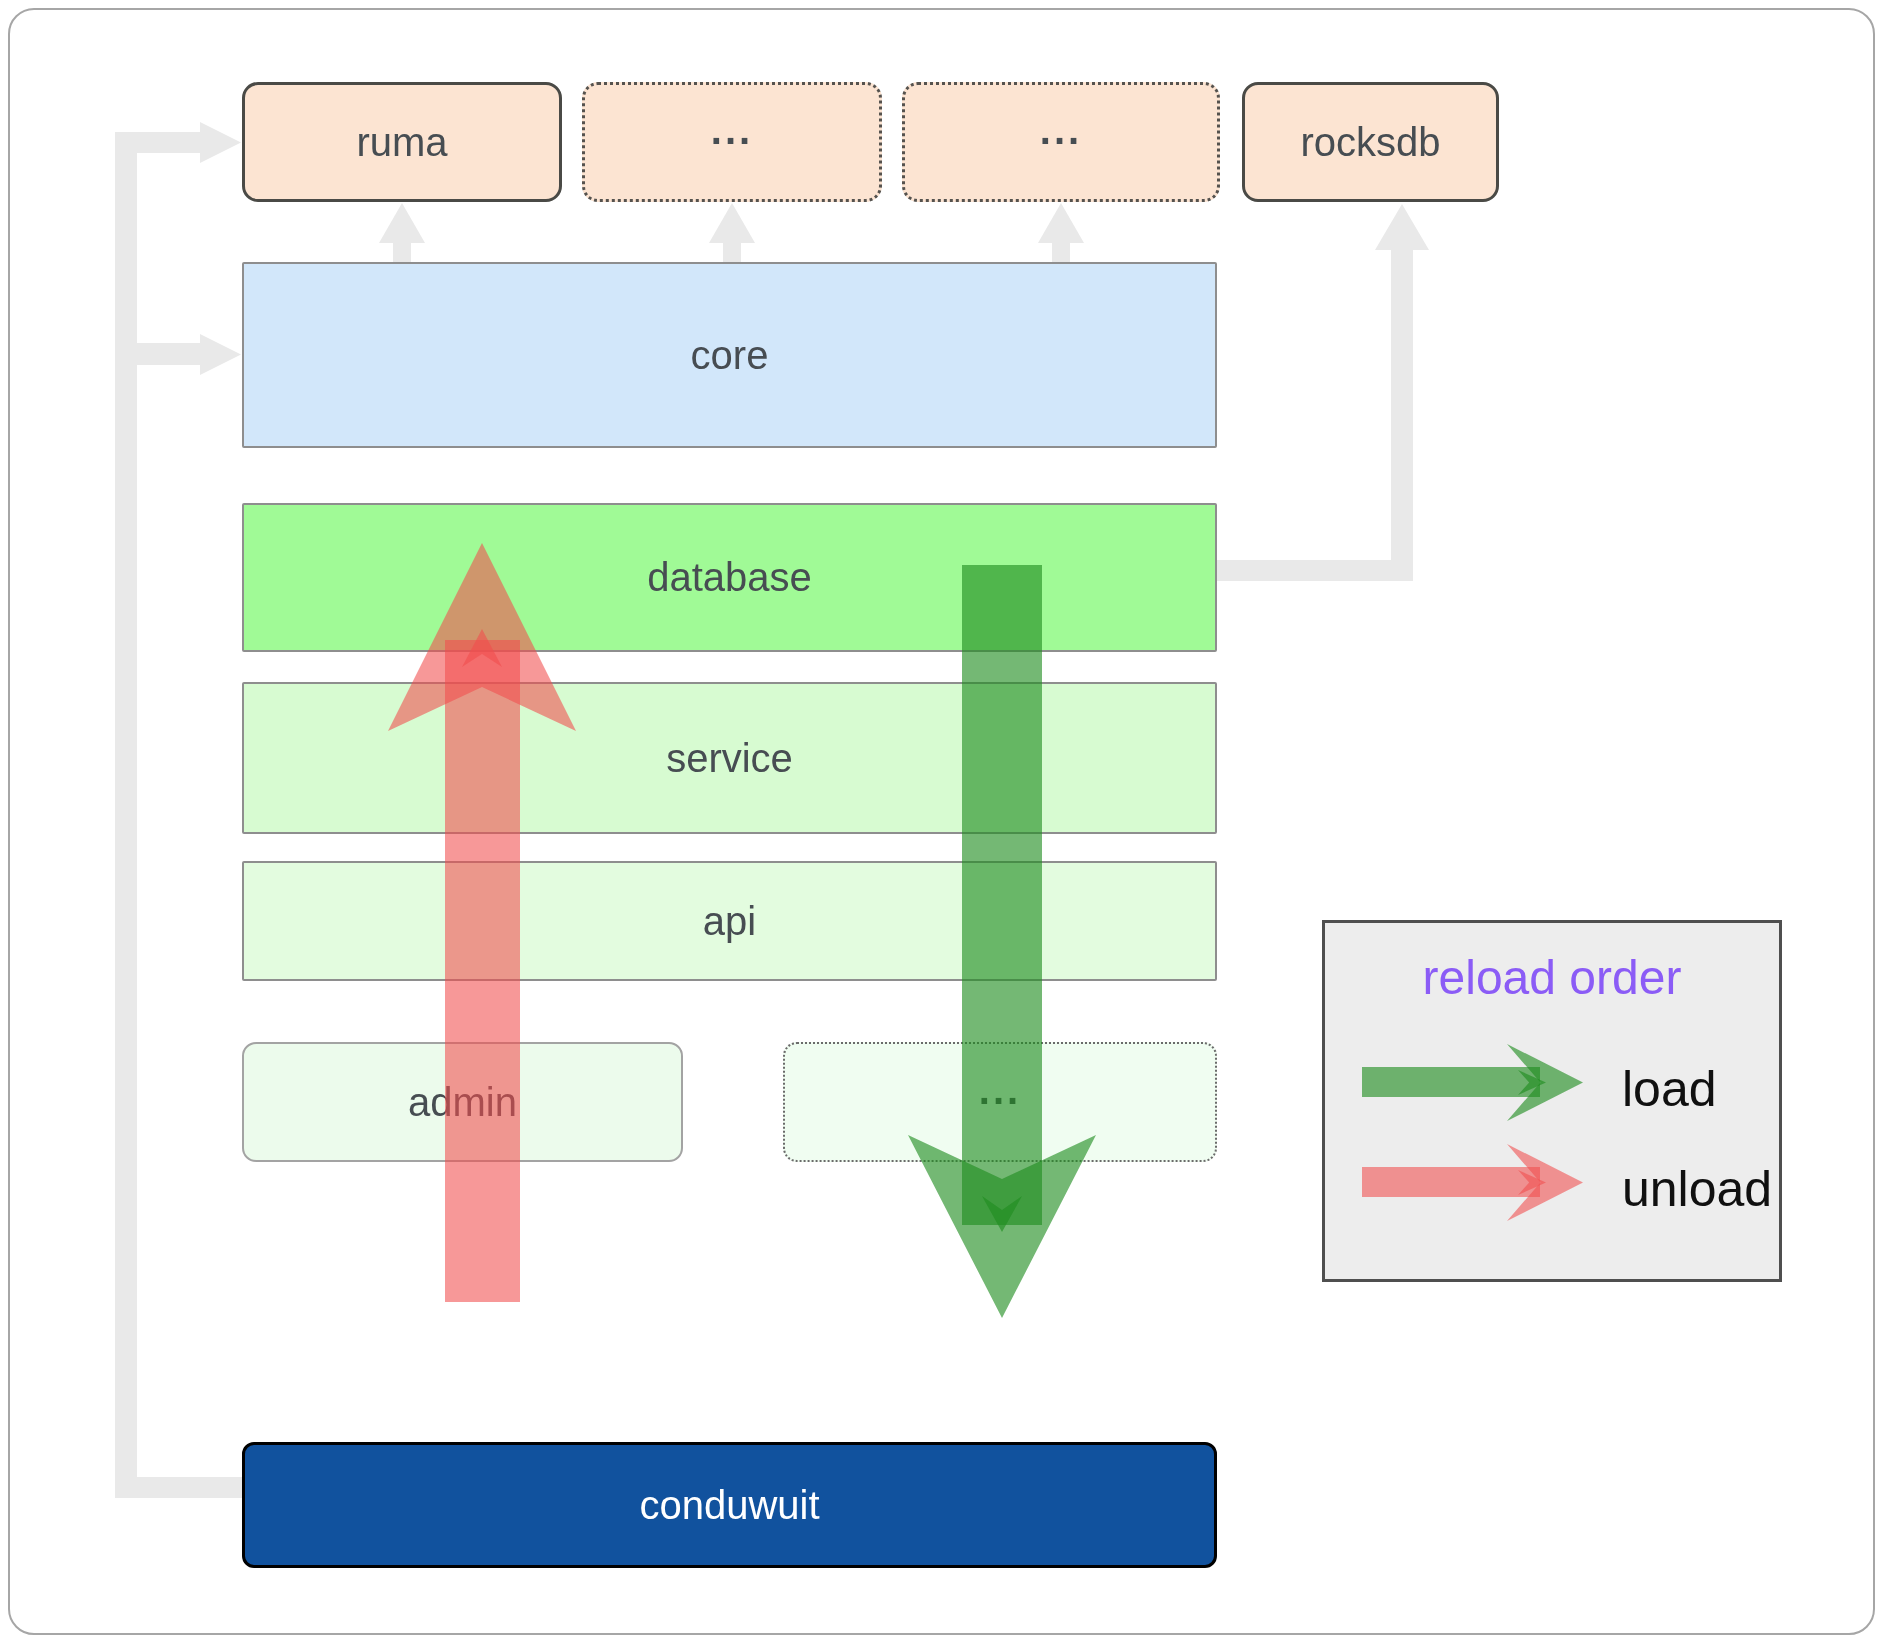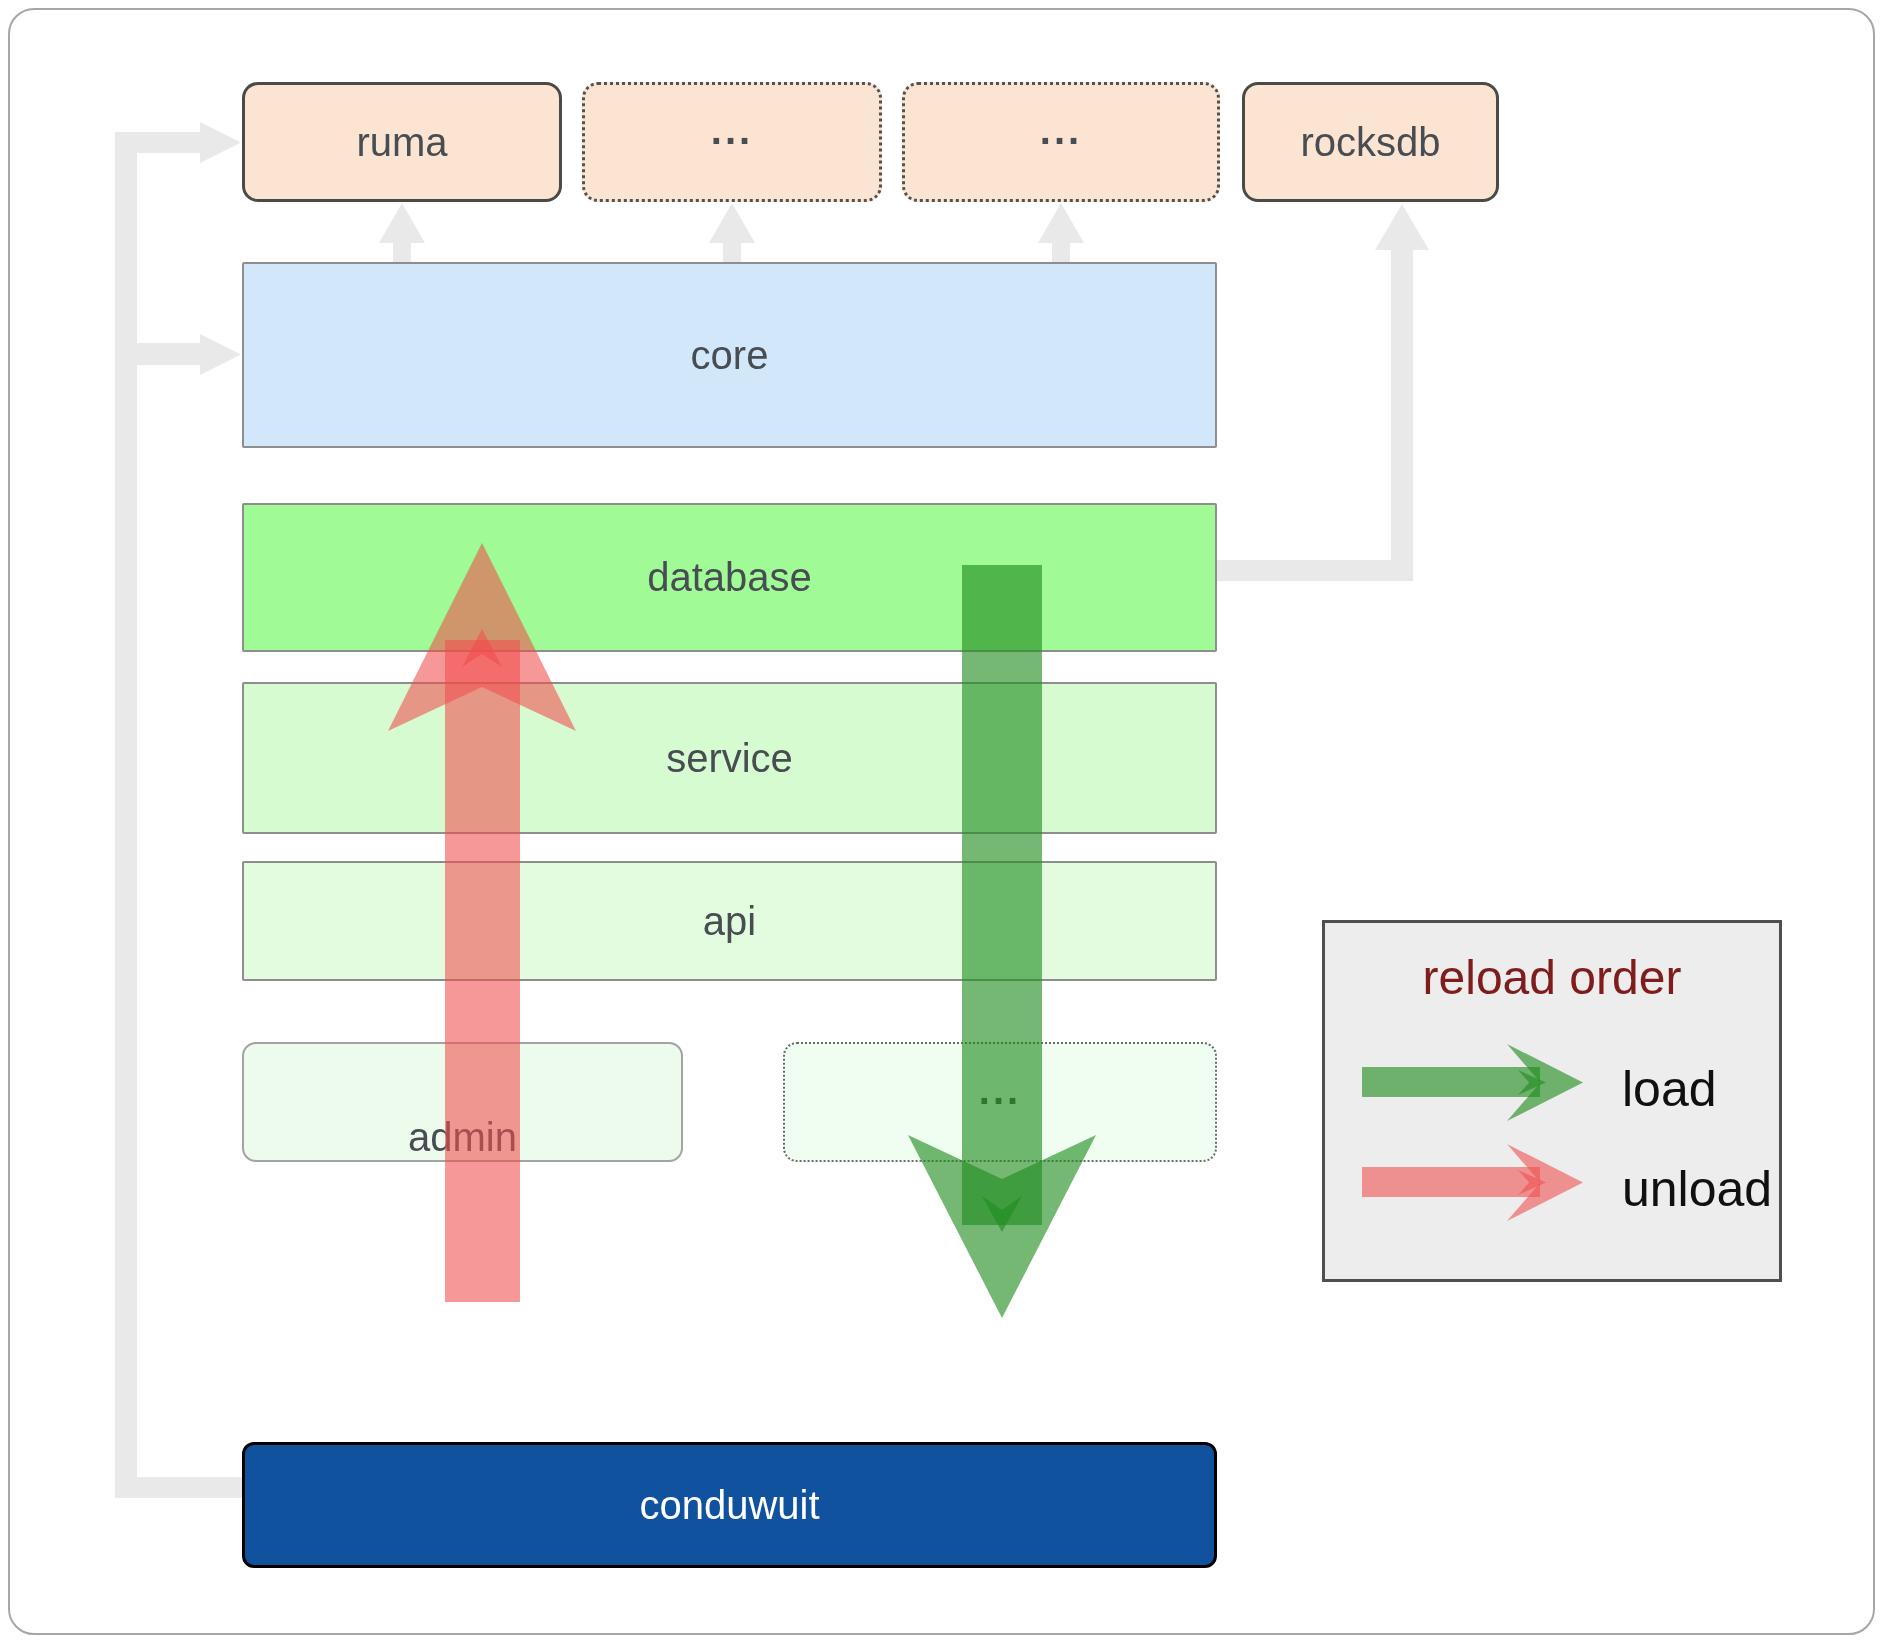--- a/index.html
+++ b/index.html
@@ -40,21 +40,21 @@
   .green{position:absolute;background:var(--green-a);}
   .head-up-stealth{clip-path:polygon(50% 0,100% 100%,50% 76.6%,0 100%);}
   .marker-up{clip-path:polygon(50% 0,100% 100%,50% 66%,0 100%);}
   .head-down-stealth{clip-path:polygon(0 0,50% 24%,100% 0,50% 100%);}
   .marker-down{clip-path:polygon(0 0,50% 39%,100% 0,50% 100%);}
   .head-right-stealth{clip-path:polygon(0 0,100% 50%,0 100%,44% 50%);}
   .marker-right{clip-path:polygon(0 0,100% 50%,0 100%,40% 50%);}
   .legend-box{position:absolute;left:1322px;top:920px;width:460px;height:362px;
     box-sizing:border-box;background:#ededed;border:3px solid #4f4f4f;}
   .legend-title{position:absolute;left:1322px;top:950px;width:460px;text-align:center;
-    font-size:48px;color:#7f1d1d;}
+    font-size:48px;color:#8b5cf6;}
   .legend-label{position:absolute;font-size:50px;color:#101010;}
   .z1{z-index:1}.z2{z-index:2}.z3{z-index:3}
 </style>
 </head>
 <body>
 
 <div id="canvas">
   <div class="frame"></div>
 
   <div class="gray z1" style="left:115px;top:132px;width:22px;height:1365px;"></div>
@@ -97,21 +97,21 @@
   </div>
 
   <div class="box layer z2" style="left:242px;top:682px;width:975px;height:152px;background:var(--svc-green);">
     <span>service</span>
   </div>
 
   <div class="box layer z2" style="left:242px;top:861px;width:975px;height:120px;background:var(--api-green);">
     <span>api</span>
   </div>
 
-  <div class="box z2" style="left:242px;top:1042px;width:441px;height:120px;background:var(--admin-green);border:2px solid #a3a3a3;border-radius:14px;align-items:flex-end;">
+  <div class="box z2" style="left:242px;top:1042px;width:441px;height:120px;background:var(--admin-green);border:2px solid #a3a3a3;border-radius:14px;">
     <span>admin</span>
   </div>
   <div class="box dots z2" style="left:783px;top:1042px;width:434px;height:120px;background:var(--mid-green);border:2px dotted #6b6b6b;border-radius:14px;">
     <span>...</span>
   </div>
 
 
   <div class="box z2" style="left:242px;top:1442px;width:975px;height:126px;background:var(--cond-blue);border:3px solid #000;border-radius:12px;color:#fff;">
     <span>conduwuit</span>
   </div>

